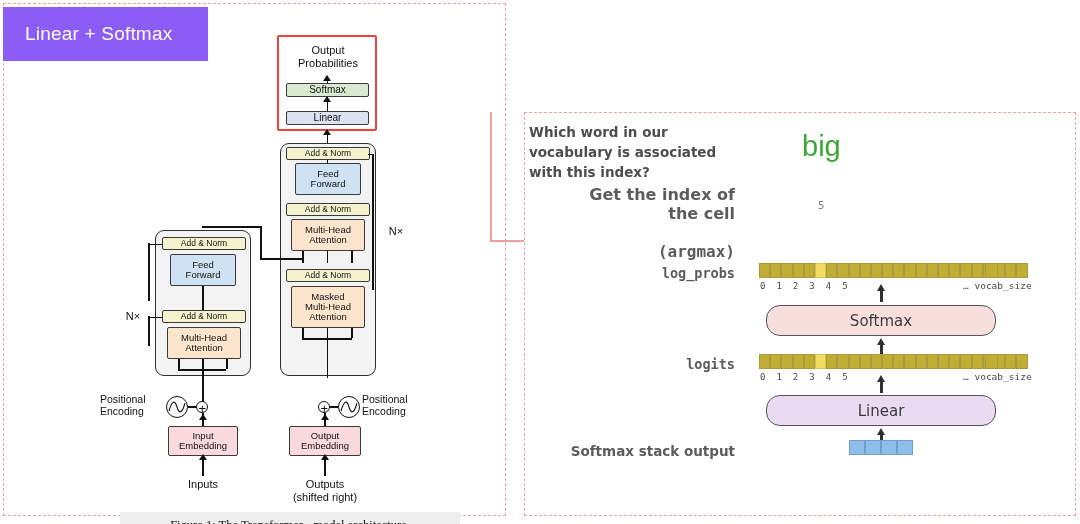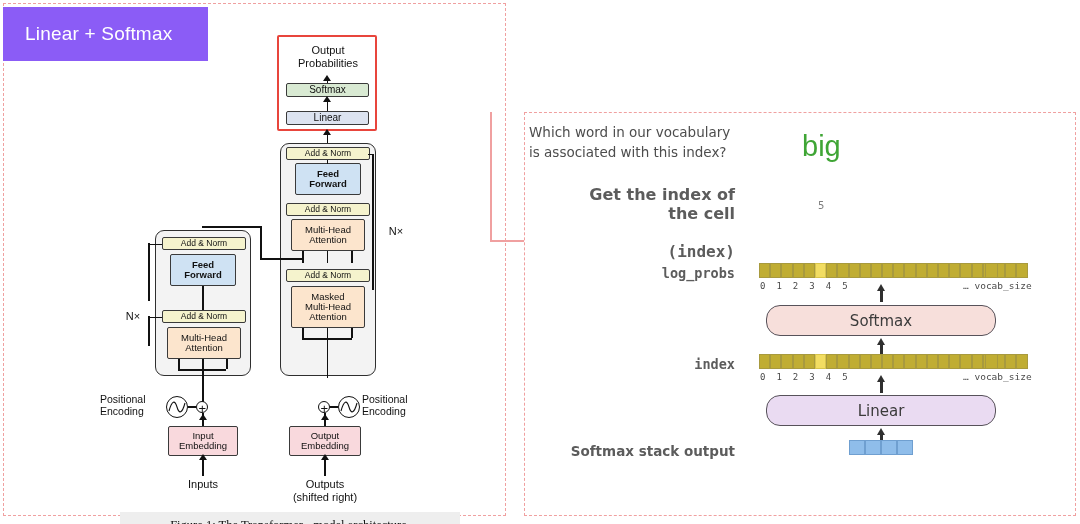--- a/index.html
+++ b/index.html
@@ -28,21 +28,21 @@
   #figure{left:100px;top:30px;width:360px;height:480px;}
   .fbox{
     position:absolute;box-sizing:border-box;border:1px solid #3a3a3a;
     display:flex;align-items:center;justify-content:center;
     font-family:"Liberation Sans", sans-serif;color:#111;
     line-height:1.05;text-align:center;border-radius:2px;
   }
   .c-green{background:#d9ead3;}
   .c-lav{background:#dce3f0;}
   .c-yellow{background:#f5f3cd;}
-  .c-blue{background:#cfe2f3;font-weight:bold;}
+  .c-blue{background:#cfe2f3;}
   .c-orange{background:#fce5cd;}
   .c-pink{background:#f9d9dd;}
   .stack{
     position:absolute;background:#f3f3f3;border:1.5px solid #2f2f2f;
     border-radius:9px;box-sizing:border-box;
   }
   .redbox{
     position:absolute;border:2px solid #e8453c;border-radius:2px;
     box-sizing:border-box;background:transparent;
   }
@@ -82,21 +82,21 @@
     left:524px;top:235px;width:0;height:0;
     border-top:4px solid transparent;border-bottom:4px solid transparent;
     border-left:7px solid #f0a0a0;
   }
 
   .rlabel{
     position:absolute;color:#5c5c5c;font-size:16px;line-height:19px;
     text-align:right;font-family:"DejaVu Sans", sans-serif;font-weight:600;
   }
   .mono{font-family:"DejaVu Sans Mono", monospace;font-weight:700;}
-  #q1{left:529px;top:122px;width:215px;text-align:left;font-weight:400;color:#4d4d4d;font-size:13.5px;line-height:20px;}
+  #q1{left:529px;top:122px;width:215px;text-align:left;font-weight:700;color:#4d4d4d;font-size:13.5px;line-height:20px;}
   #bigword{
     left:802px;top:130px;color:#3fa535;font-size:29px;
     font-family:"Liberation Sans", sans-serif;
   }
   #q2{left:555px;top:185px;width:180px;}
   #idxval{left:818px;top:200px;color:#7d7d7d;font-size:10px;font-family:"DejaVu Sans", sans-serif;}
 
   .row-cells{position:absolute;display:flex;}
   .cell{
     width:11.2px;height:15px;background:#c0ad33;
@@ -276,21 +276,21 @@
 
 <div class="abs" id="right-panel"></div>
 
 <div class="rlabel" id="q1">Which word in our vocabulary is associated with this index?</div>
 
 <div class="abs" id="bigword">big</div>
 
 <div class="rlabel" id="q2">
   <span>Get the index of the cell</span><br>
   <br>
-  <span class="mono">(index)</span>
+  <span class="mono">(argmax)</span>
 </div>
 
 <div class="abs" id="idxval">5</div>
 
 <div class="rlabel mono" style="left:640px;top:264px;width:95px;font-size:13.5px;">log_probs</div>
 <div class="row-cells" id="logprobs-cells" style="left:759px;top:263px;">
     <div class="cell"></div>
     <div class="cell"></div>
     <div class="cell"></div>
     <div class="cell"></div>
@@ -324,21 +324,21 @@
 </div>
 
 <div class="rbox" id="softmax-box" style="left:766px;top:305px;width:230px;height:31px;">
   <span>Softmax</span>
 </div>
 <div class="upar" style="left:877px;top:338px;width:9px;height:18px;">
   <div class="shaft"></div>
     <div class="head"></div>
 </div>
 
-<div class="rlabel mono" style="left:640px;top:355px;width:95px;font-size:13.5px;">index</div>
+<div class="rlabel mono" style="left:640px;top:355px;width:95px;font-size:13.5px;">logits</div>
 <div class="row-cells" id="logits-cells" style="left:759px;top:354px;">
     <div class="cell"></div>
     <div class="cell"></div>
     <div class="cell"></div>
     <div class="cell"></div>
     <div class="cell"></div>
     <div class="cell hi"></div>
     <div class="cell"></div>
     <div class="cell"></div>
     <div class="cell"></div>

